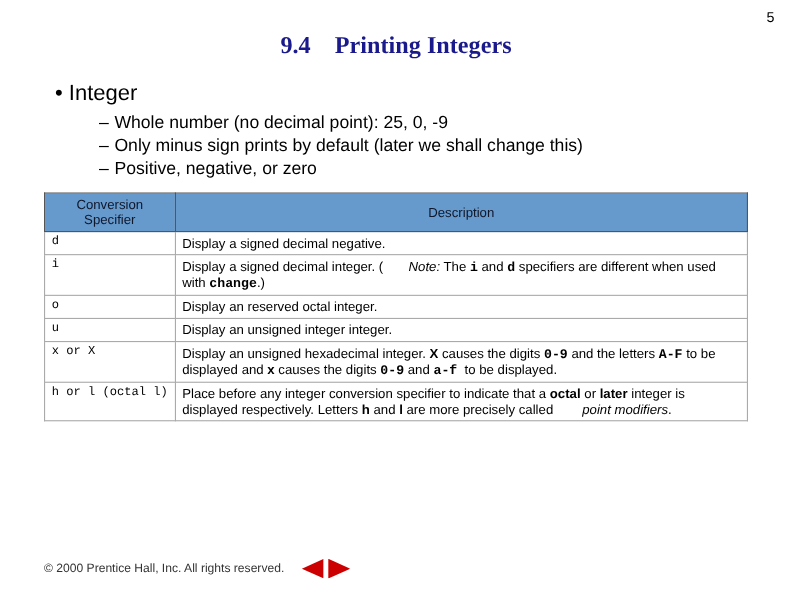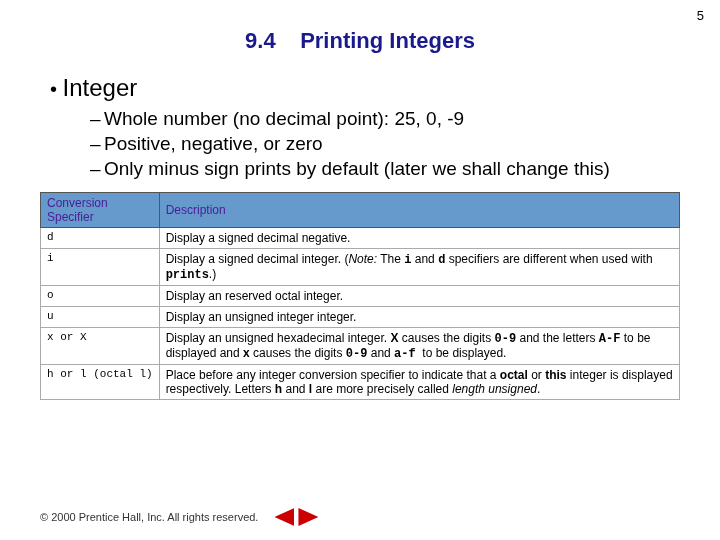--- a/index.html
+++ b/index.html
@@ -21,74 +21,75 @@
     }
     .main-content {
       padding: 28px 40px 20px 40px;
     }
     .title {
       text-align: center;
       font-size: 22px;
       font-weight: bold;
       margin-bottom: 20px;
       color: #1a1a8c;
+      font-family: Liberation Serif, serif;
     }
     .bullet-section {
       margin-bottom: 12px;
     }
     .bullet-main {
       font-size: 20px;
       font-weight: normal;
       margin-bottom: 6px;
       margin-left: 10px;
     }
     .bullet-main span {
-      font-size: 24px;
+      font-size: 20px;
     }
     .sub-bullets {
       margin-left: 50px;
     }
     .sub-bullet {
-      font-size: 19px;
+      font-size: 16px;
       margin-bottom: 3px;
       position: relative;
       padding-left: 14px;
     }
     .sub-bullet::before {
       content: '–';
       position: absolute;
       left: 0;
     }
     table.conversion-table {
       width: 100%;
       border-collapse: collapse;
       font-size: 12px;
       margin-top: 10px;
     }
     table.conversion-table th {
       background-color: #6699cc;
-      color: #4c1d95;
+      color: #0f172a;
       border: 1px solid #555;
       padding: 3px 6px;
       font-weight: normal;
-      text-align: left;
+      text-align: center;
     }
     table.conversion-table td {
       border: 1px solid #aaa;
       padding: 3px 6px;
       vertical-align: top;
     }
     table.conversion-table td:first-child {
       font-family: 'Courier New', monospace;
       font-size: 11px;
       width: 110px;
       white-space: nowrap;
     }
     .bold { font-weight: bold; }
-    .italic { font-style: italic; }
+    .italic { font-style: italic; margin-left: 23px; }
     .code { font-family: 'Courier New', monospace; font-weight: bold; }
     .footer {
       position: absolute;
       bottom: 14px;
       left: 0;
       right: 0;
       display: flex;
       align-items: center;
       padding: 0 40px;
       text-align: right;
@@ -127,56 +128,56 @@
     <span>9.4</span>&nbsp;&nbsp;&nbsp;
     <span>Printing Integers</span>
   </div>
 
   <div class="bullet-section">
     <div class="bullet-main">
       • <span>Integer</span>
     </div>
     <div class="sub-bullets">
       <div class="sub-bullet">Whole number (no decimal point):  25, 0, -9</div>
+      <div class="sub-bullet">Only minus sign prints by default (later we shall change this)</div>
       <div class="sub-bullet">Positive, negative, or zero</div>
-      <div class="sub-bullet">Only minus sign prints by default (later we shall change this)</div>
     </div>
   </div>
 
   <table class="conversion-table">
     <thead>
       <tr>
         <th>Conversion Specifier</th>
         <th>Description</th>
       </tr>
     </thead>
     <tbody>
       <tr>
         <td>d</td>
         <td>Display a signed decimal negative.</td>
       </tr>
       <tr>
         <td>i</td>
-        <td>Display a signed decimal integer. (<span class="italic">Note:</span> The <span class="code">i</span> and <span class="code">d</span> specifiers are different when used with <span class="code">prints</span>.)</td>
+        <td>Display a signed decimal integer. (<span class="italic">Note:</span> The <span class="code">i</span> and <span class="code">d</span> specifiers are different when used with <span class="code">change</span>.)</td>
       </tr>
       <tr>
         <td>o</td>
         <td>Display an reserved octal integer.</td>
       </tr>
       <tr>
         <td>u</td>
         <td>Display an unsigned integer integer.</td>
       </tr>
       <tr>
         <td>x or X</td>
         <td>Display an unsigned hexadecimal integer. <span class="bold">X</span> causes the digits <span class="code">0-9</span> and the letters <span class="code">A-F</span> to be displayed and <span class="bold">x</span> causes the digits <span class="code">0-9</span> and <span class="code">a-f</span>&nbsp; to be displayed.</td>
       </tr>
       <tr>
         <td>h or l (octal l)</td>
-        <td>Place before any integer conversion specifier to indicate that a <span class="bold">octal</span> or <span class="bold">this</span> integer is displayed respectively. Letters <span class="bold">h</span> and <span class="bold">l</span> are more precisely called <span class="italic">length unsigned</span>.</td>
+        <td>Place before any integer conversion specifier to indicate that a <span class="bold">octal</span> or <span class="bold">later</span> integer is displayed respectively. Letters <span class="bold">h</span> and <span class="bold">l</span> are more precisely called <span class="italic">point modifiers</span>.</td>
       </tr>
     </tbody>
   </table>
 </div>
 
 <div class="footer">
   <span class="footer-text">© 2000 Prentice Hall, Inc.  All rights reserved.</span>
   <div class="nav-buttons">
     <div class="nav-btn-prev"></div>
     <div class="nav-btn-next"></div>

